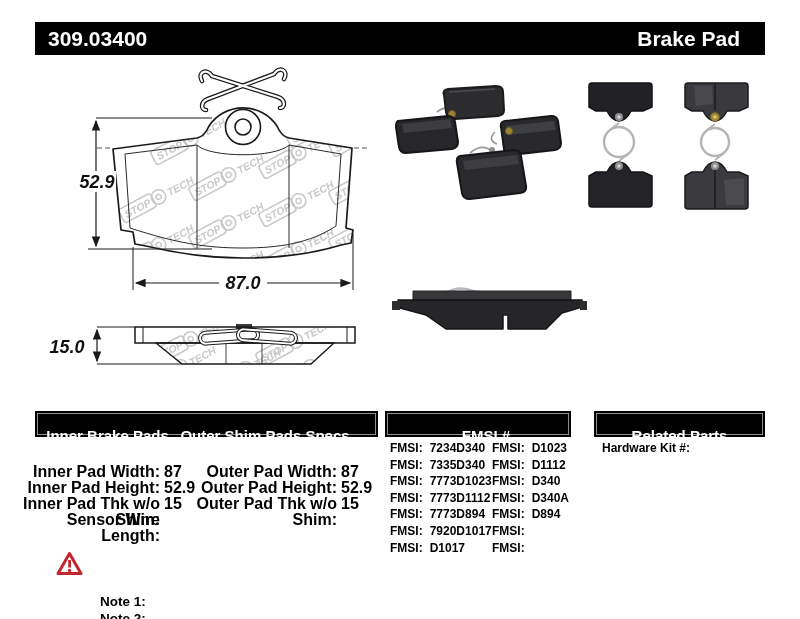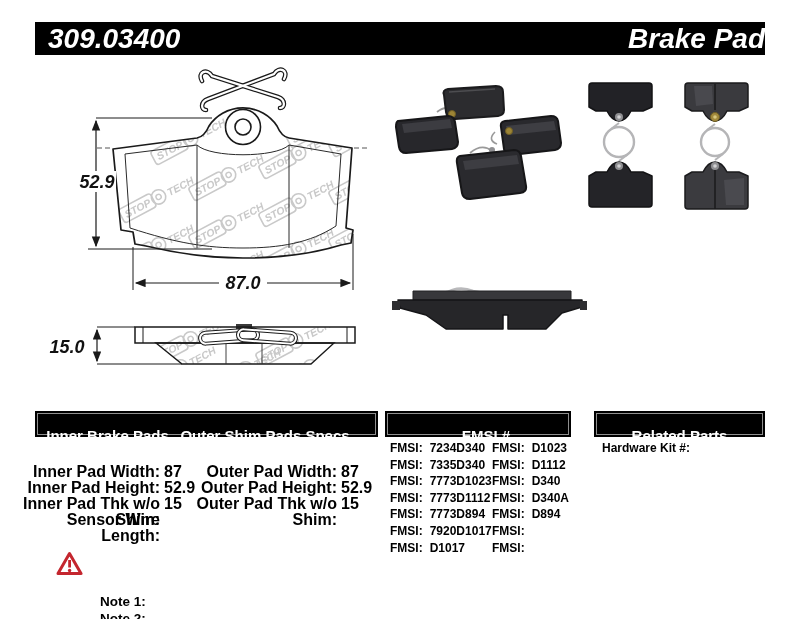--- a/index.html
+++ b/index.html
@@ -1,23 +1,23 @@
 <!DOCTYPE html>
 <html><head>
 <meta charset="utf-8">
 <style>
   html,body{margin:0;padding:0;background:#fff;}
   .page{position:relative;width:800px;height:619px;background:#fff;overflow:hidden;
         font-family:"Liberation Sans",sans-serif;font-weight:bold;color:#000;}
   
   .hdr{position:absolute;left:35px;top:22px;width:730px;height:33px;background:#000;
        display:flex;align-items:center;justify-content:space-between;}
-  .hdr span{color:#fff;font-size:28px;line-height:33px;font-style:italic;}
+  .hdr span{color:#fff;font-size:21px;line-height:33px;}
   .hdr .pn{padding-left:13px;}
-  .hdr .prod{padding-right:0;}
+  .hdr .prod{padding-right:25px;}
   
   svg.art{position:absolute;left:0;top:0;width:800px;height:619px;}
   
   .bar{position:absolute;top:411px;height:26px;background:#000;
        box-shadow:inset 0 0 0 2px #000, inset 0 0 0 3px #8f8f8f;}
   .bar span{position:absolute;top:12px;color:#fff;font-size:15px;line-height:26px;text-align:center;}
   .bar1{left:35px;width:343px;}
   .bar1 .t1{left:0;width:145px;}
   .bar1 .t2{left:140px;width:180px;}
   .bar2{left:385px;width:186px;}

